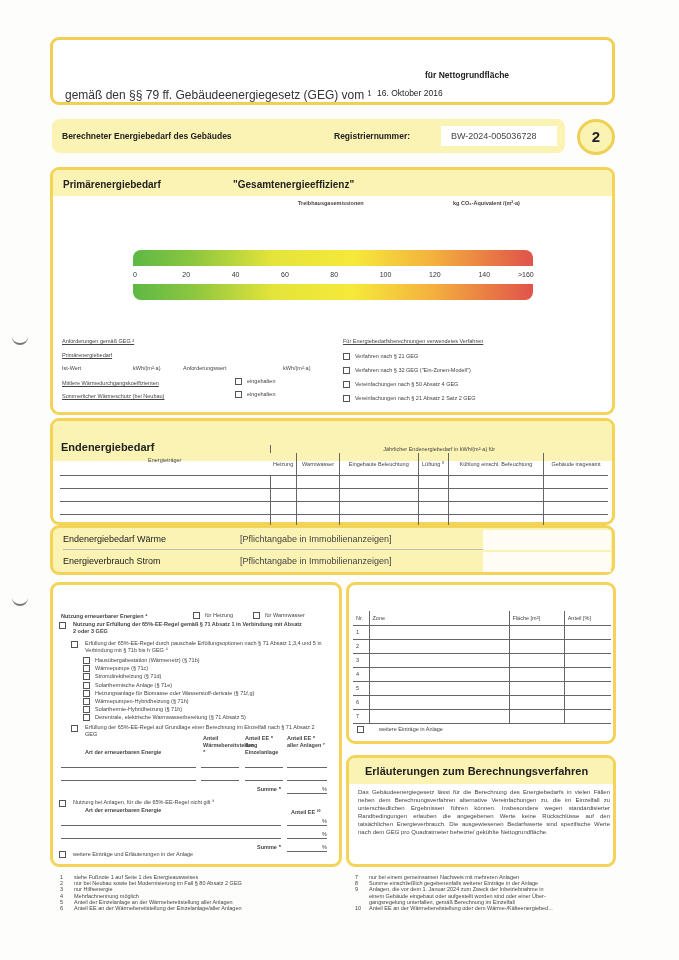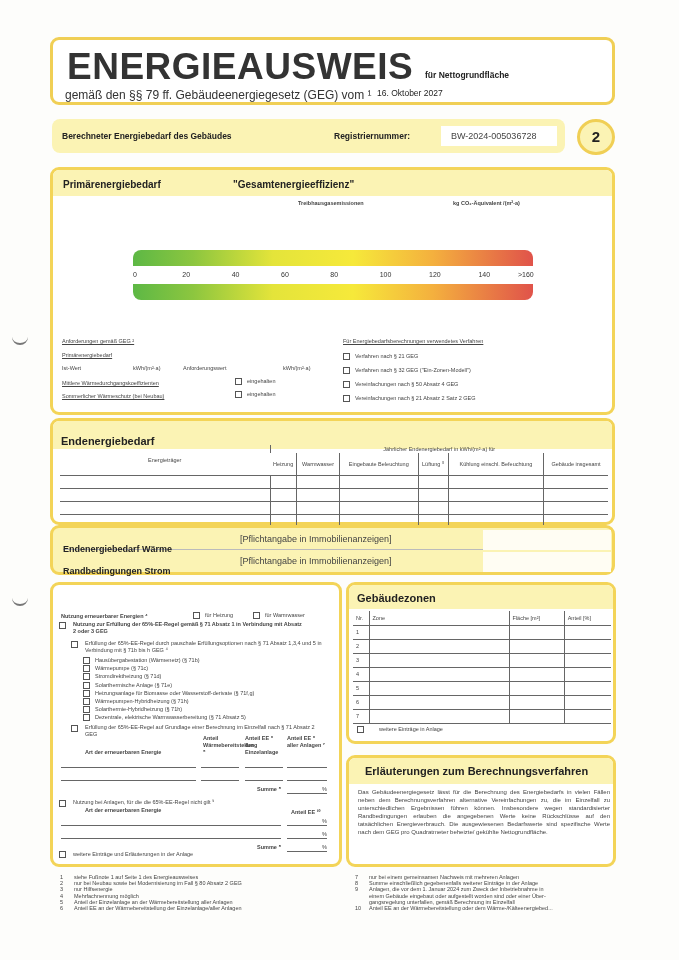--- a/index.html
+++ b/index.html
@@ -27,21 +27,21 @@
 .small{font-size:5.5px;color:#444}
 .ul{text-decoration:underline}
 .cb{display:inline-block;width:7px;height:7px;border:1px solid #555;margin-right:5px;vertical-align:middle;background:#fff}
 table{border-collapse:collapse}
 #end-box{left:50px;top:418px;width:565px;height:107px}
 #end-table{position:absolute;left:7px;top:24px;width:548px;font-size:5.5px;color:#444}
 #end-table td,#end-table th{border-bottom:1px solid #666;border-left:1px solid #666;font-weight:normal;text-align:center;height:13px}
 #end-table tr td:first-child,#end-table tr th:first-child{border-left:none}
 #heat-box{left:50px;top:525px;width:565px;height:50px;background:#fbf3b4}
 .heat-row{position:absolute;left:10px;height:20px;font-size:9px}
-.heat-row .lbl{position:absolute;left:0;top:14px;font-weight:bold;width:170px}
+.heat-row .lbl{position:absolute;left:0;top:4px;font-weight:normal;width:170px}
 .heat-row .note{position:absolute;left:177px;top:4px;color:#444}
 .heat-row .val{position:absolute;left:420px;top:0;width:128px;height:20px;background:#fffdf3}
 #renew-box{left:50px;top:582px;width:292px;height:285px}
 #renew-box .sec-head{font-size:11.5px;padding:6px 10px;height:24px}
 .rl{position:absolute;font-size:5.5px;color:#444;line-height:7px}
 .rline{position:absolute;border-bottom:1px solid #666;height:1px}
 #zones-box{left:346px;top:582px;width:270px;height:162px}
 #zones-box .sec-head{font-size:11px;padding:7px 8px;height:24px}
 #zones-table{position:absolute;left:4px;top:26px;width:258px;font-size:5.5px;color:#444}
 #zones-table td,#zones-table th{border-bottom:1px solid #666;border-left:1px solid #666;font-weight:normal;height:14px;padding-left:3px;text-align:left}
@@ -53,24 +53,23 @@
 .fn div{white-space:nowrap}
 .fn span{display:inline-block;width:14px}
 </style>
 </head>
 <body>
 
 <div class="punch" style="top:337px"></div>
 <div class="punch" style="top:598px"></div>
 
 <div class="box" id="title-box">
-  <div id="title-main">ENERGIEAUSWEIS</div>
   <div id="title-sub">für Nettogrundfläche</div>
   <div id="law-line">gemäß den §§ 79 ff. Gebäudeenergiegesetz (GEG) vom ¹</div>
-  <div id="law-date">16. Oktober 2027</div>
+  <div id="law-date">16. Oktober 2016</div>
 </div>
 
 <div id="reg-bar">
   <div id="reg-label">Berechneter Energiebedarf des Gebäudes</div>
   <div id="reg-num-label">Registriernummer:</div>
   <div id="reg-num">BW-2024-005036728</div>
 </div>
 <div id="page-circle">2</div>
 
 <div class="box" id="primary-box">
@@ -110,21 +109,21 @@
   <div class="small ul" style="position:absolute;left:290px;top:168px">Für Energiebedarfsberechnungen verwendetes Verfahren</div>
   <div id="methods" style="position:absolute;left:290px;top:183px">
       <div class="small" style="margin-bottom: 7px;"><span class="cb"></span><span>Verfahren nach § 21 GEG</span></div>
       <div class="small" style="margin-bottom: 7px;"><span class="cb"></span><span>Verfahren nach § 32 GEG ("Ein-Zonen-Modell")</span></div>
       <div class="small" style="margin-bottom: 7px;"><span class="cb"></span><span>Vereinfachungen nach § 50 Absatz 4 GEG</span></div>
       <div class="small" style="margin-bottom: 7px;"><span class="cb"></span><span>Vereinfachungen nach § 21 Absatz 2 Satz 2 GEG</span></div>
     </div>
 </div>
 
 <div class="box" id="end-box">
-  <div class="sec-head hdr" style="font-size:11px;padding:14px 8px;height:22px">Endenergiebedarf</div>
+  <div class="sec-head hdr" style="font-size:11px;padding:20px 8px;height:22px">Endenergiebedarf</div>
   <table id="end-table">
     <thead>
       <tr>
         <th rowspan="2" style="width:210px">Energieträger</th>
         <th colspan="6" style="border-bottom:none;height:8px">Jährlicher Endenergiebedarf in kWh/(m²·a) für</th>
       </tr>
       <tr>
         <th style="height:22px">Heizung</th>
         <th>Warmwasser</th>
         <th>Eingebaute Beleuchtung</th>
@@ -174,21 +173,21 @@
   </table>
 </div>
 
 <div class="box" id="heat-box">
   <div class="heat-row" style="top:2px;width:548px;border-bottom:1px solid #bbb">
     <span class="lbl">Endenergiebedarf Wärme</span>
     <span class="note">[Pflichtangabe in Immobilienanzeigen]</span>
     <span class="val"></span>
   </div>
   <div class="heat-row" style="top:24px;width:548px">
-    <span class="lbl">Randbedingungen Strom</span>
+    <span class="lbl">Energieverbrauch Strom</span>
     <span class="note">[Pflichtangabe in Immobilienanzeigen]</span>
     <span class="val"></span>
   </div>
 </div>
 
 <div class="box" id="renew-box">
   <div class="rl" style="left:8px;top:28px;font-weight:bold">Nutzung erneuerbarer Energien ⁴</div>
   <div class="rl" style="left:140px;top:27px"><span class="cb"></span><span>für Heizung</span></div>
   <div class="rl" style="left:200px;top:27px"><span class="cb"></span><span>für Warmwasser</span></div>
 
@@ -233,21 +232,20 @@
   <div class="rl" style="left:234px;top:233px;width:40px;text-align:right;border-bottom:1px solid #666">%</div>
   <div class="rline" style="left:8px;top:253px;width:220px"></div>
   <div class="rl" style="left:234px;top:246px;width:40px;text-align:right;border-bottom:1px solid #666">%</div>
   <div class="rl" style="left:204px;top:259px;font-weight:bold">Summe ⁸</div>
   <div class="rl" style="left:234px;top:259px;width:40px;text-align:right;border-bottom:1px solid #666">%</div>
   <span class="cb rl" style="left:6px;top:266px;position:absolute"></span>
   <div class="rl" style="left:20px;top:266px">weitere Einträge und Erläuterungen in der Anlage</div>
 </div>
 
 <div class="box" id="zones-box">
-  <div class="sec-head hdr">Gebäudezonen</div>
   <table id="zones-table">
     <thead>
         <tr>
       <th style="width:16px">Nr.</th>
       <th style="width:140px">Zone</th>
       <th>Fläche [m²]</th>
       <th>Anteil [%]</th>
     </tr>
       </thead>
     <tbody id="zones-body">

